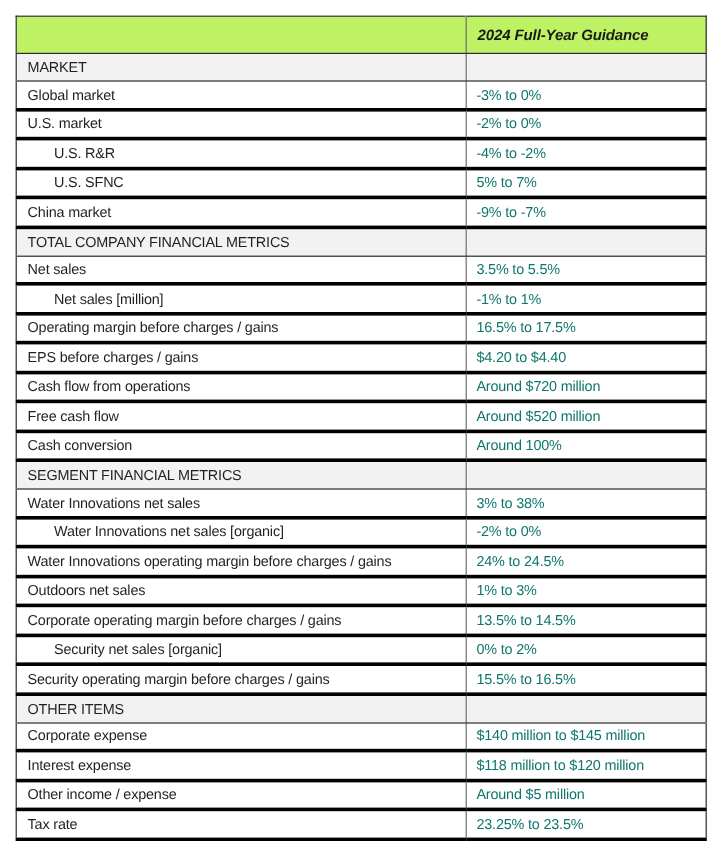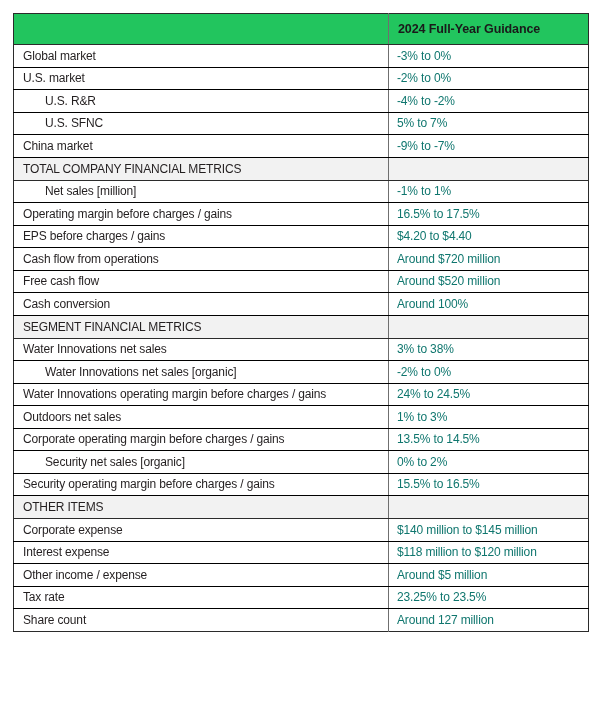--- a/index.html
+++ b/index.html
@@ -29,40 +29,41 @@
     border-left: 1.5px solid #2b2b2b;
     border-right: 1.5px solid #2b2b2b;
     border-top: 1.5px solid #2b2b2b;
     border-bottom: 1.5px solid #2b2b2b;
   }
   table.guidance col.col-label { width: 375px; }
   table.guidance col.col-value { width: 200px; }
 
   table.guidance th,
   table.guidance td {
-    border-bottom: 1px solid #000000;
+    border-bottom: 3px solid #000000;
     border-right: 1px solid #6f6f6f;
     padding: 0;
     vertical-align: middle;
     font-weight: normal;
     text-align: left;
   }
   table.guidance td:last-child,
   table.guidance th:last-child {
     border-right: none;
   }
   table.guidance tr:last-child td {
     border-bottom: none;
   }
 
   
   tr.header-row th {
     height: 30px;
     border-bottom: 1.5px solid #2b2b2b;
-    background: #22c55e;
+    background: #bef264;
+    font-style: italic;
   }
   .hdr-text {
     display: block;
     padding: 0 0 0 9px;
     font-size: 12.5px;
     font-weight: bold;
     color: #1a1a1a;
     letter-spacing: -0.1px;
   }
 
@@ -118,20 +119,28 @@
       <tr class="header-row">
         <th>
           <span class="hdr-text"></span>
         </th>
         <th>
           <span class="hdr-text">2024 Full-Year Guidance</span>
         </th>
       </tr>
     </thead>
     <tbody id="table-body">
+        <tr class="section-row">
+          <td>
+            <span class="section-text">MARKET</span>
+          </td>
+          <td>
+            <span class="empty-cell">&nbsp;</span>
+          </td>
+        </tr>
         <tr class="data-row">
           <td>
             <span class="label-text">Global market</span>
           </td>
           <td>
             <span class="value-text">-3% to 0%</span>
           </td>
         </tr>
         <tr class="data-row">
           <td>
@@ -164,20 +173,28 @@
           <td>
             <span class="value-text">-9% to -7%</span>
           </td>
         </tr>
         <tr class="section-row">
           <td>
             <span class="section-text">TOTAL COMPANY FINANCIAL METRICS</span>
           </td>
           <td>
             <span class="empty-cell">&nbsp;</span>
+          </td>
+        </tr>
+        <tr class="data-row">
+          <td>
+            <span class="label-text">Net sales</span>
+          </td>
+          <td>
+            <span class="value-text">3.5% to 5.5%</span>
           </td>
         </tr>
         <tr class="data-row">
           <td>
             <span class="label-text indent">Net sales [million]</span>
           </td>
           <td>
             <span class="value-text">-1% to 1%</span>
           </td>
         </tr>

